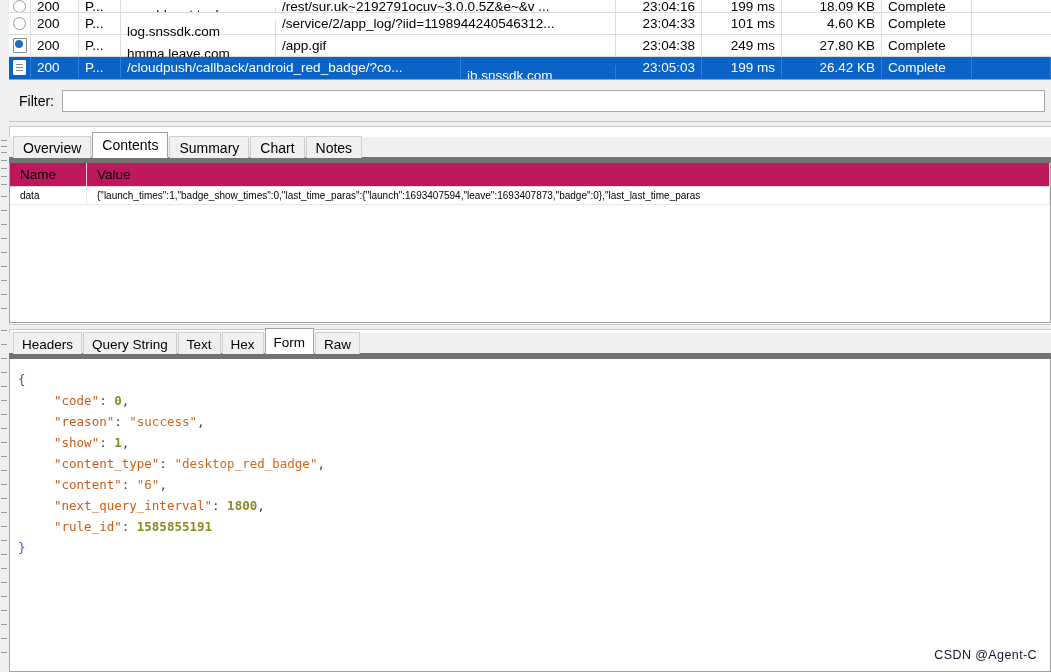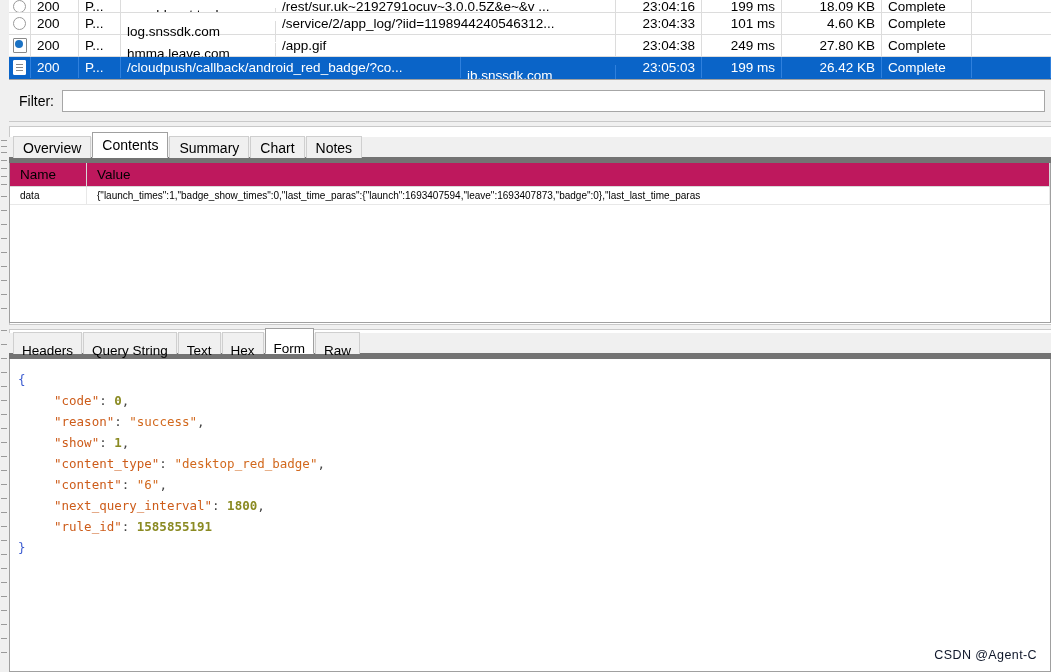--- a/index.html
+++ b/index.html
@@ -98,21 +98,21 @@
   .tab{
     height:22px;line-height:22px;padding:0 9px;margin-right:1px;
     background:#f0f0f0;border:1px solid #cfcfcf;border-bottom:none;
     box-sizing:border-box;font-size:14px;color:#000;white-space:nowrap;
     position:relative;top:1px;
   }
   .tab.active{
     background:#ffffff;border:1px solid #a0a0a0;border-bottom:1px solid #ffffff;
     height:26px;line-height:25px;top:1px;z-index:3;
   }
-  .tabstrip.small .tab{font-size:13.5px;padding:7px 8px;}
+  .tabstrip.small .tab{font-size:13.5px;padding:1px 8px;}
 
   
   .contents{
     position:absolute;left:9px;background:#fff;
     border:1px solid #a0a0a0;border-top:none;box-sizing:border-box;overflow:hidden;
   }
   .ctbl{width:100%;border-collapse:collapse;table-layout:fixed;}
   .ctbl th{
     text-align:left;font-weight:normal;font-size:13.5px;
     padding:4px 0 4px 10px;border-bottom:1px solid #d8d8d8;

